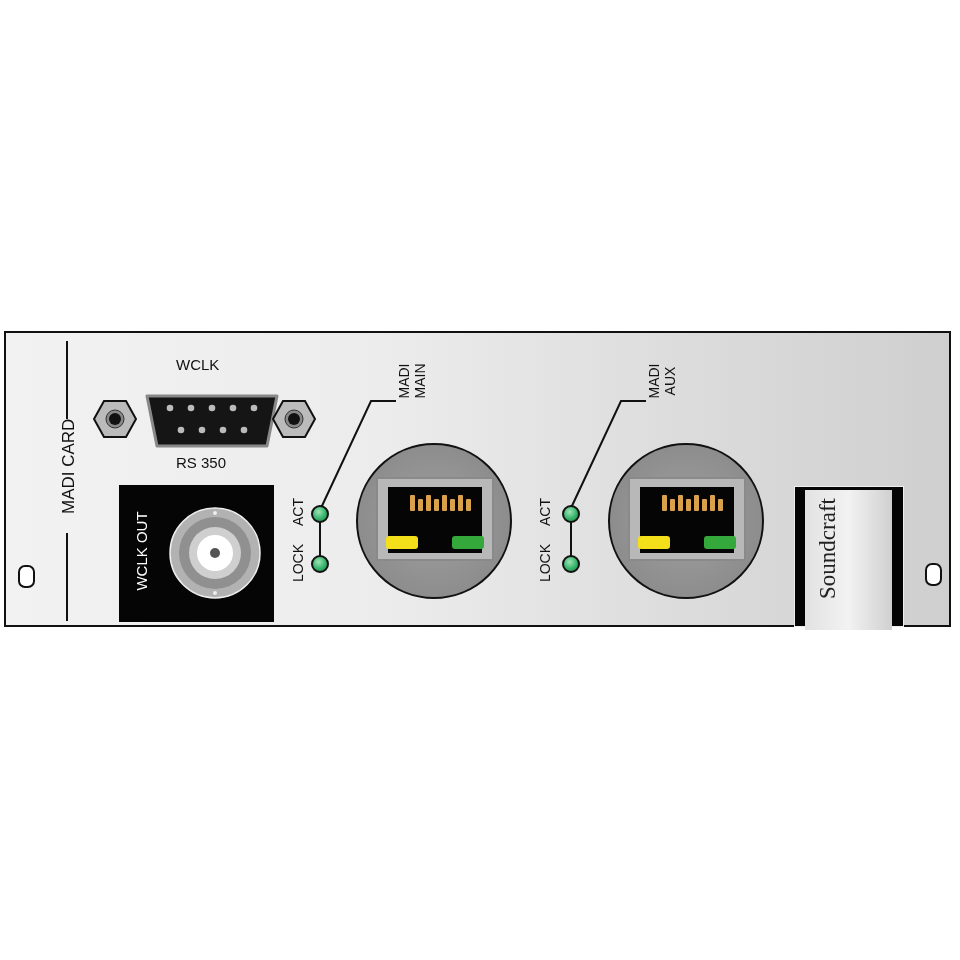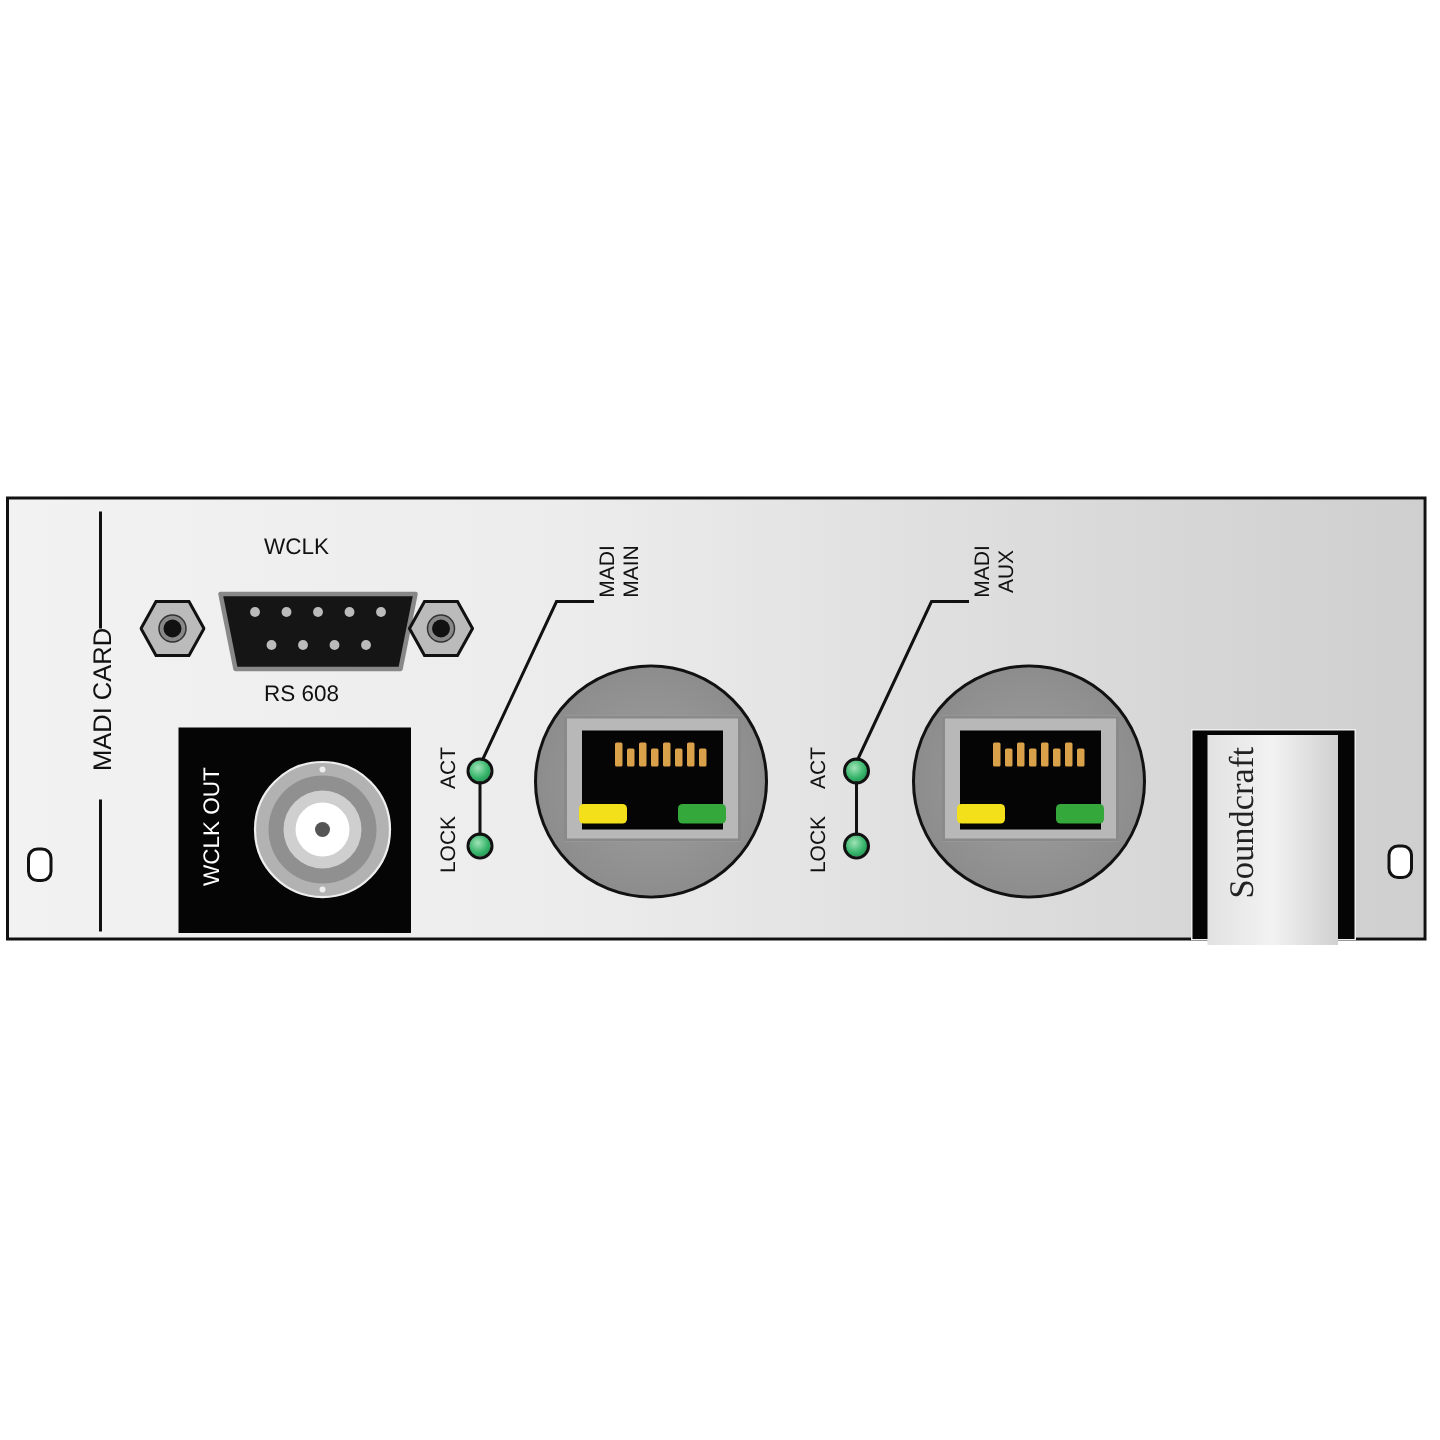--- a/index.html
+++ b/index.html
@@ -53,21 +53,21 @@
         <circle cx="58" cy="37" r="3.3"></circle>
         <circle cx="79" cy="37" r="3.3"></circle>
         <circle cx="100" cy="37" r="3.3"></circle>
     </g>
   </svg>
   <svg class="hex" style="left:266px;top:67px;" viewBox="0 0 44 38">
     <polygon points="11,1 33,1 43,19 33,37 11,37 1,19" fill="#bbb" stroke="#111" stroke-width="2"></polygon>
     <circle cx="22" cy="19" r="9" fill="#888" stroke="#333"></circle>
       <circle cx="22" cy="19" r="6" fill="#111"></circle>
   </svg>
-  <div class="abs" style="left:170px;top:121px;font-size:15px;color:#111;">RS 608</div>
+  <div class="abs" style="left:170px;top:121px;font-size:15px;color:#111;">RS 350</div>
 
   <div class="abs" style="left:113px;top:152px;width:155px;height:137px;background:#050505;">
     <div class="vtext" style="left:-26px;top:56px;width:100px;height:20px;font-size:15px;color:#fff;text-align:center;">WCLK OUT</div>
     <svg class="abs" style="left:48px;top:20px;" width="96" height="96" viewBox="0 0 96 96">
       <circle cx="48" cy="48" r="45" fill="#b2b2b2" stroke="#eee" stroke-width="1.5"></circle>
       <circle cx="48" cy="48" r="36" fill="#909090"></circle>
       <circle cx="48" cy="48" r="26" fill="#cfcfcf"></circle>
       <circle cx="48" cy="48" r="18" fill="#fff"></circle>
       <circle cx="48" cy="48" r="5" fill="#555"></circle>
       <circle cx="48" cy="8" r="2" fill="#eee"></circle>

